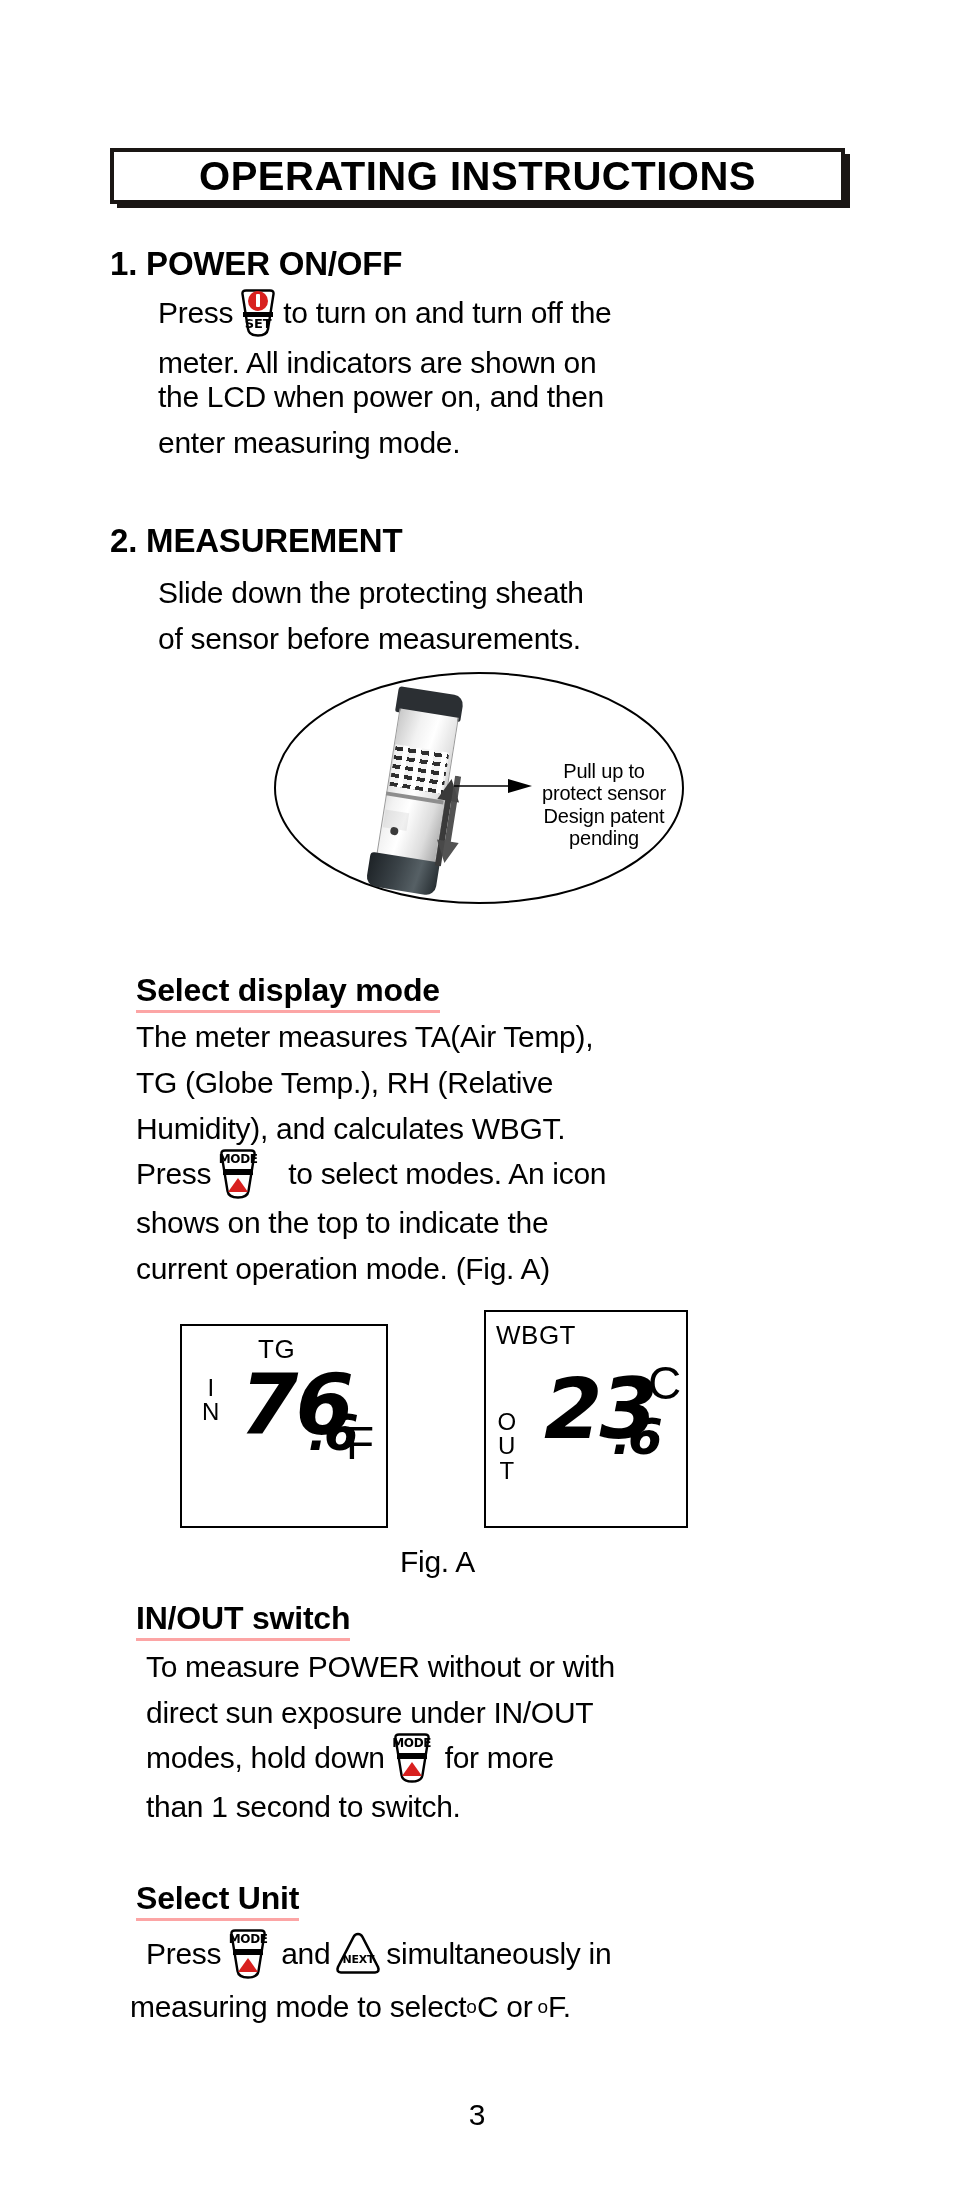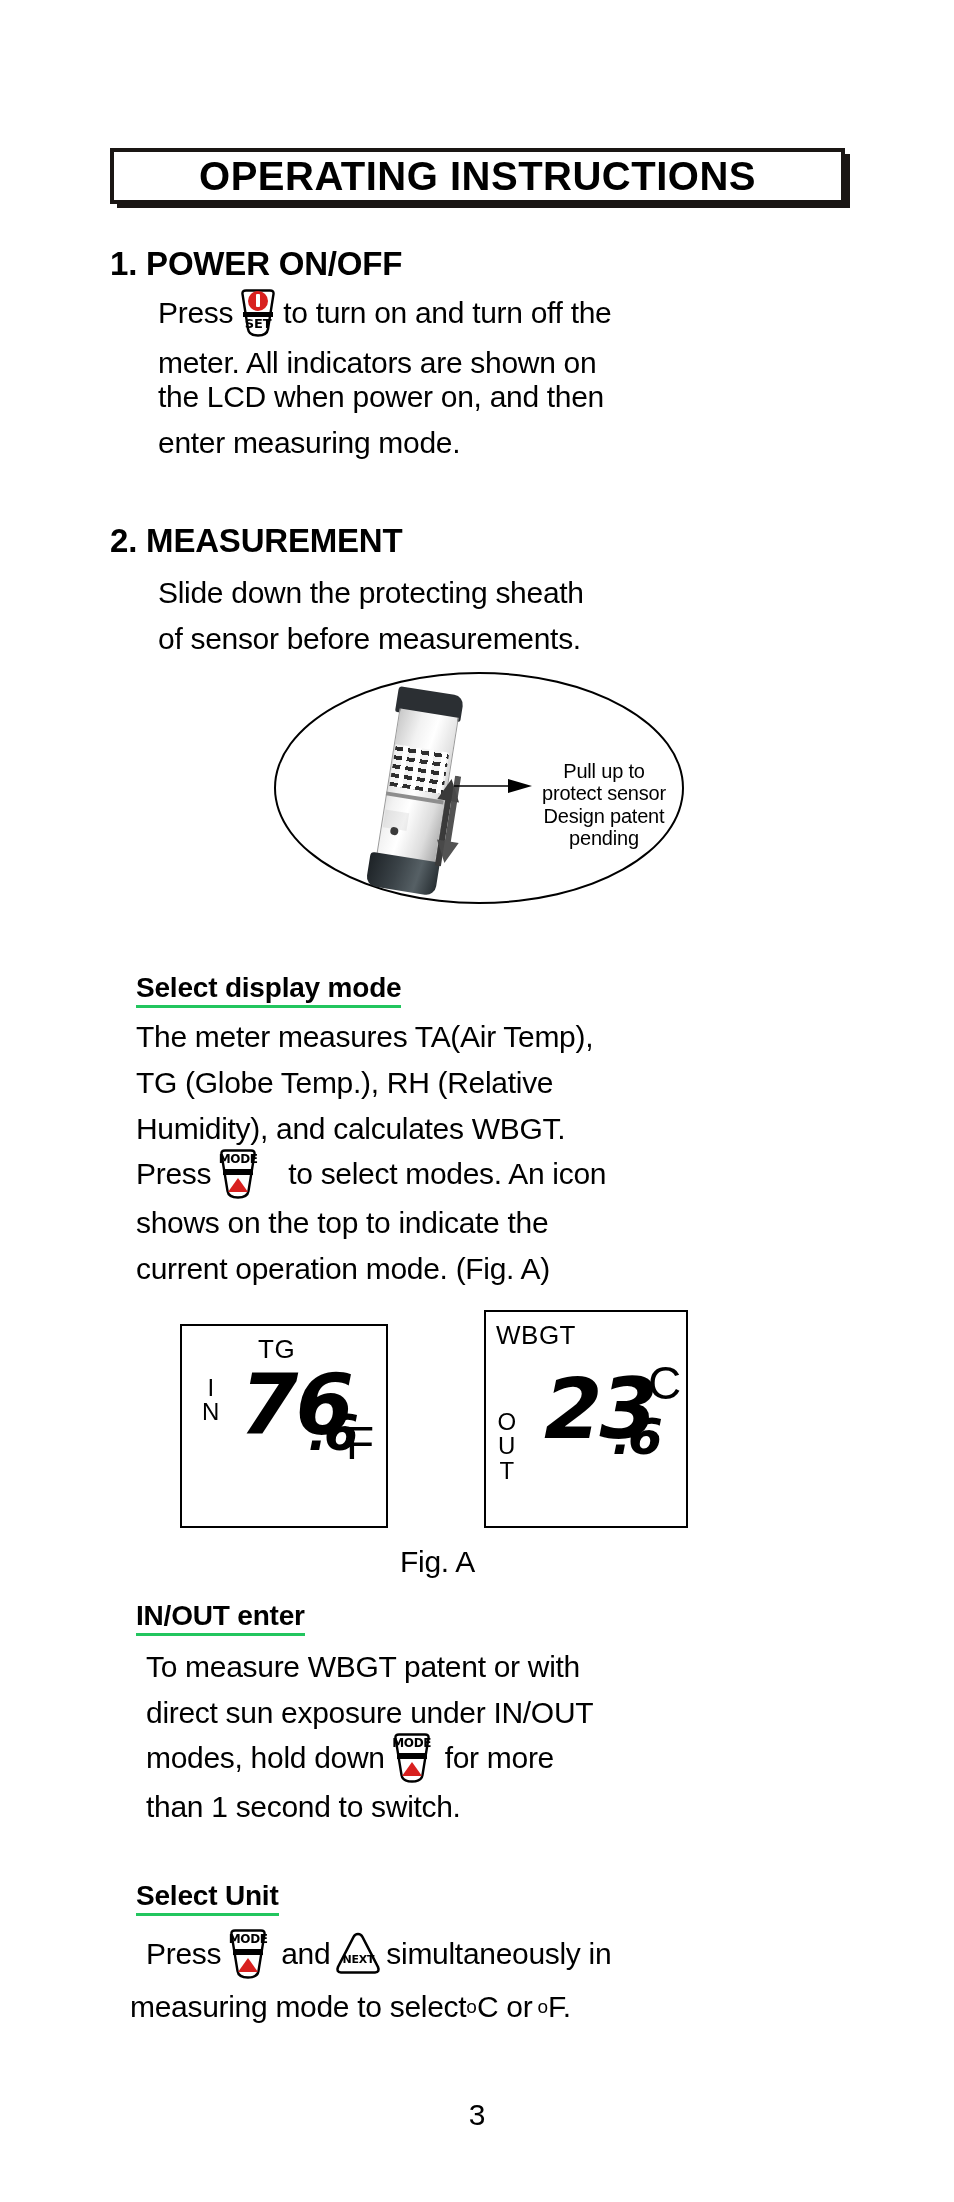--- a/index.html
+++ b/index.html
@@ -50,24 +50,24 @@
   
   .hdg {
     position: absolute;
     font-size: 33px;
     font-weight: bold;
     white-space: nowrap;
     letter-spacing: -0.2px;
   }
   .sub-hdg {
     position: absolute;
-    font-size: 28px;
-    font-weight: bold;
-    white-space: nowrap;
-    border-bottom: 3px solid #22c55e;
+    font-size: 32px;
+    font-weight: bold;
+    white-space: nowrap;
+    border-bottom: 3px solid #fca5a5;
     padding-bottom: 1px;
     letter-spacing: -0.2px;
   }
   .body-line {
     position: absolute;
     font-size: 30px;
     white-space: nowrap;
     letter-spacing: -0.3px;
     line-height: 1.0;
   }
@@ -499,23 +499,23 @@
           <div>T</div>
         </span>
     </div>
     <div class="seg seg-big" style="left:58px; top:48px;">23</div>
     <div class="seg seg-small" style="left:126px; top:96px;">.6</div>
     <div class="unit-big" style="left:162px; top:44px;">C</div>
   </div>
 
   <div class="figcap" style="left:400px; top:1545px;">Fig. A</div>
 
-  <div class="sub-hdg" style="left:136px; top:1600px;">IN/OUT enter</div>
-
-  <div class="body-line" style="left:146px; top:1652px;">To measure WBGT patent or with</div>
+  <div class="sub-hdg" style="left:136px; top:1600px;">IN/OUT switch</div>
+
+  <div class="body-line" style="left:146px; top:1652px;">To measure POWER without or with</div>
   <div class="body-line" style="left:146px; top:1698px;">direct sun exposure under IN/OUT</div>
 
   <div class="inline-flow" style="left:146px; top:1732px;">
     <span class="txt">modes, hold down</span>
     <span class="btn-mode">
       <svg class="shell" viewBox="0 0 46 52" xmlns="http://www.w3.org/2000/svg">
         <path d="M6.5 6 Q6 2.5 10 2.5 L36 2.5 Q40 2.5 39.5 6 L33.5 43 Q32.5 49.5 23 49.5 Q13.5 49.5 12.5 43 Z" fill="none" stroke="#000" stroke-width="2.4"></path>
       </svg>
       <span class="lbl">MODE</span>
       <span class="bar"></span>

